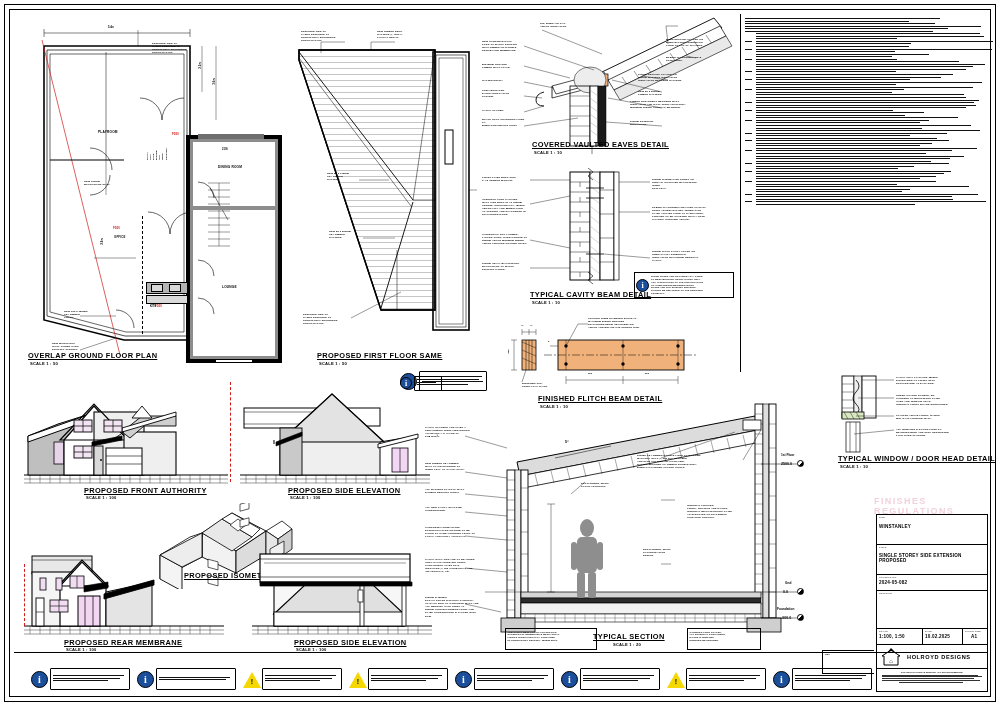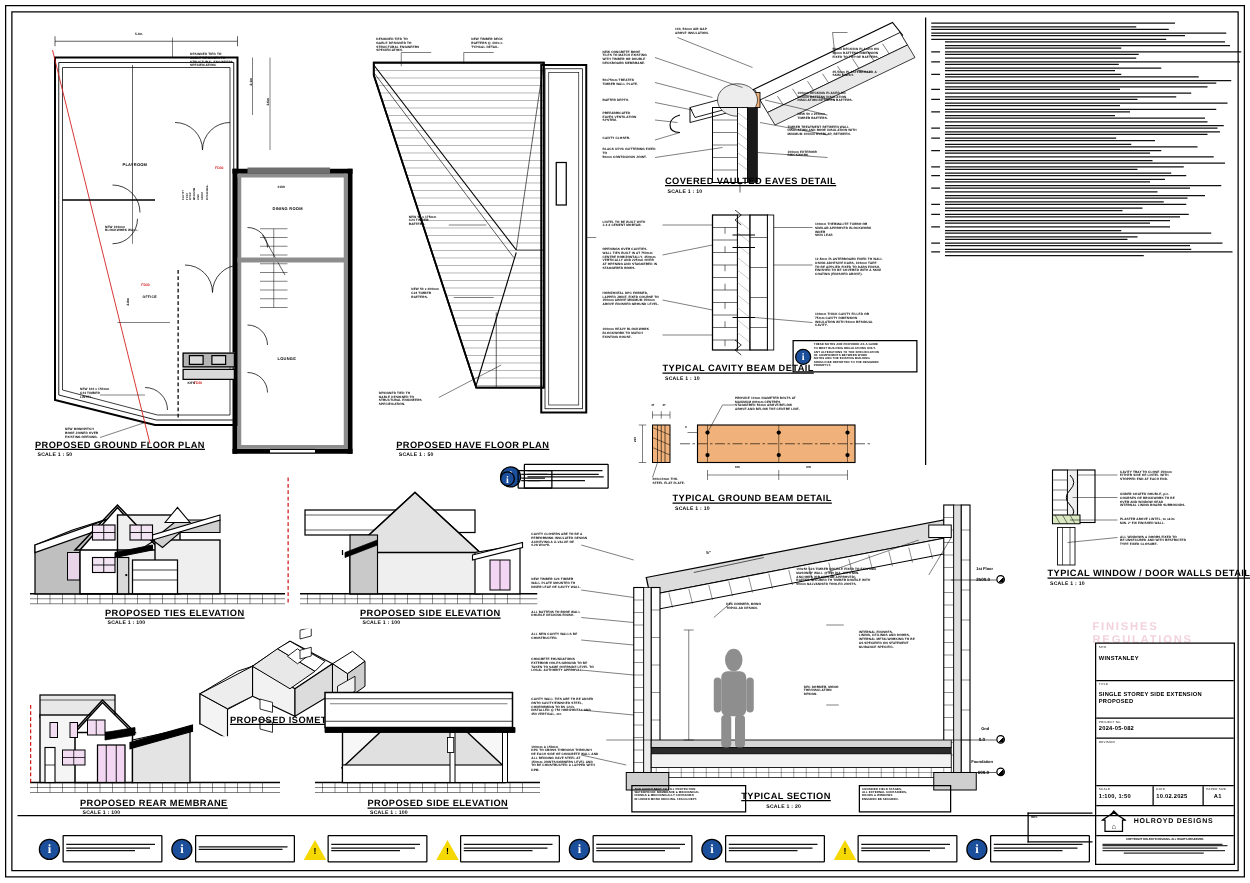--- a/index.html
+++ b/index.html
@@ -249,21 +249,21 @@
     <div class="note" style="left:126px;top:140px;width:10px;font-size:2.1px;transform:rotate(-90deg);transform-origin:left top;">CAVITY TRAY OVER
 WINDOW AND DOOR
 OPENINGS.</div>
     <div class="note" style="left:44px;top:290px;width:40px;">NEW 100 x 150mm
 C24 TIMBER
 LINTEL.</div>
     <div class="note" style="left:32px;top:322px;width:48px;">NEW MONOPITCH
 ROOF JOINED OVER
 EXISTING OPENING.</div>
 
-    <div class="lbl title-lbl" style="left:8px;top:331px;">PROPOSED GROUND FLOOR PLAN</div>
+    <div class="lbl title-lbl" style="left:8px;top:331px;">OVERLAP GROUND FLOOR PLAN</div>
     <div class="lbl scale-lbl" style="left:10px;top:341px;">SCALE  1 : 50</div>
   </div>
 
   <div class="panel" style="left:285px;top:20px;width:195px;height:345px;">
     <svg width="195" height="345" style="position:absolute;left:0;top:0;">
       <defs>
         <pattern id="rafters" width="6" height="6" patternUnits="userSpaceOnUse">
           <line x1="0" y1="0" x2="6" y2="0" stroke="#000" stroke-width="0.45"></line>
         </pattern>
       </defs>
@@ -304,21 +304,21 @@
 C24 TIMBER
 RAFTERS.</div>
     <div class="note" style="left:44px;top:210px;width:34px;">NEW 50 x 200mm
 C24 TIMBER
 RAFTERS.</div>
     <div class="note" style="left:18px;top:293px;width:46px;">DESIGNED TIED TO
 GABLE DESIGNED TO
 STRUCTURAL ENGINEERS
 SPECIFICATION.</div>
 
-    <div class="lbl title-lbl" style="left:32px;top:331px;">PROPOSED HAVE FLOOR PLAN</div>
+    <div class="lbl title-lbl" style="left:32px;top:331px;">PROPOSED FIRST FLOOR SAME</div>
     <div class="lbl scale-lbl" style="left:34px;top:341px;">SCALE  1 : 50</div>
   </div>
 
   <div class="panel" style="left:400px;top:370px;width:88px;height:22px;display:flex;align-items:center;">
     <div class="note-icon ico-info">i</div>
     <div class="note-box" style="width:68px;height:20px;">
       <div class="nb-line" style="width:96%"></div>
         <div class="nb-line" style="width:92%"></div>
       <div class="nb-line" style="width:98%"></div>
         <div class="nb-line" style="width:74%"></div>
@@ -598,21 +598,21 @@
 ABOVE AND BELOW THE CENTRE LINE.</div>
     <div class="note" style="left:22px;top:70px;width:36px;">200x10mm THK.
 STEEL FLAT PLATE.</div>
     <div class="dim" style="left:88px;top:60px;font-size:2.4px;">600</div>
     <div class="dim" style="left:145px;top:60px;font-size:2.4px;">600</div>
     <div class="dim" style="left:6px;top:38px;font-size:2.4px;transform:rotate(-90deg);">225</div>
     <div class="dim" style="left:21px;top:12px;font-size:2.2px;">47</div>
     <div class="dim" style="left:30px;top:12px;font-size:2.2px;">47</div>
     <div class="dim" style="left:48px;top:28px;font-size:2.4px;">9</div>
 
-    <div class="lbl title-lbl" style="left:38px;top:82px;">TYPICAL GROUND BEAM DETAIL</div>
+    <div class="lbl title-lbl" style="left:38px;top:82px;">FINISHED FLITCH BEAM DETAIL</div>
     <div class="lbl scale-lbl" style="left:40px;top:92px;">SCALE  1 : 10</div>
   </div>
 
   <div class="panel" style="left:822px;top:372px;width:170px;height:96px;">
     <svg width="170" height="96" style="position:absolute;left:0;top:0;">
       <rect x="20" y="4" width="12" height="42" fill="#fff" stroke="#000" stroke-width="0.9"></rect>
       <g stroke="#000" stroke-width="0.4">
         <line x1="20" y1="12" x2="32" y2="12"></line>
           <line x1="20" y1="20" x2="32" y2="20"></line>
         <line x1="20" y1="28" x2="32" y2="28"></line>
@@ -649,21 +649,21 @@
     <div class="note" style="left:74px;top:22px;width:66px;">UNDER COATED DOUBLE, pic.
 COURSES OF BRICKWORK TO BE
 OVER AND WINDOW HEAD
 INTERNAL LINING BOARD SURROUNDS.</div>
     <div class="note" style="left:74px;top:42px;width:56px;">PLASTER ABOVE LINTEL, to skim
 MIN. 2' FIX FINISHED WALL.</div>
     <div class="note" style="left:74px;top:56px;width:60px;">ALL WINDOWS &amp; DOORS FIXED TO
 BE UNSECURED AND WITH RESTRICTED
 TYPE FIXED CLOSURE.</div>
 
-    <div class="lbl title-lbl" style="left:16px;top:82px;">TYPICAL WINDOW / DOOR WALLS DETAIL</div>
+    <div class="lbl title-lbl" style="left:16px;top:82px;">TYPICAL WINDOW / DOOR HEAD DETAIL</div>
     <div class="lbl scale-lbl" style="left:18px;top:92px;">SCALE  1 : 10</div>
   </div>
 
   <div class="panel" style="left:24px;top:382px;width:204px;height:116px;">
     <svg width="204" height="116" style="position:absolute;left:0;top:0;">
 
       <line x1="0" y1="93" x2="204" y2="93" stroke="#000" stroke-width="1.2"></line>
       <g stroke="#000" stroke-width="0.4">
         <line x1="0" y1="97" x2="204" y2="97"></line>
         <line x1="0" y1="101" x2="204" y2="101"></line>
@@ -721,21 +721,21 @@
       <rect x="82" y="66" width="36" height="27" fill="#fff" stroke="#000" stroke-width="1"></rect>
       <g stroke="#000" stroke-width="0.6">
         <line x1="82" y1="74" x2="118" y2="74"></line>
           <line x1="82" y1="82" x2="118" y2="82"></line>
       </g>
 
       <polygon points="68,60 98,54 98,58 68,64" fill="#000" stroke="#000" stroke-width="0.8"></polygon>
       <line x1="88" y1="58" x2="100" y2="50" stroke="#000" stroke-width="0.9"></line>
     </svg>
     <div class="dash-red" style="left:206px;top:0px;height:100px;"></div>
-    <div class="lbl title-lbl" style="left:60px;top:104px;">PROPOSED TIES ELEVATION</div>
+    <div class="lbl title-lbl" style="left:60px;top:104px;">PROPOSED FRONT AUTHORITY</div>
     <div class="lbl scale-lbl" style="left:62px;top:113px;">SCALE  1 : 100</div>
   </div>
 
   <div class="panel" style="left:240px;top:382px;width:190px;height:116px;">
     <svg width="190" height="116" style="position:absolute;left:0;top:0;">
       <line x1="0" y1="93" x2="190" y2="93" stroke="#000" stroke-width="1.2"></line>
       <g stroke="#000" stroke-width="0.4">
         <line x1="0" y1="97" x2="190" y2="97"></line>
           <line x1="0" y1="101" x2="190" y2="101"></line>
       </g>

